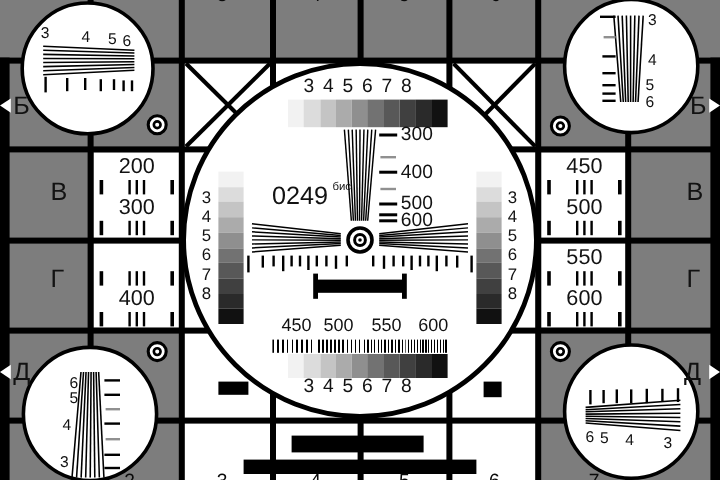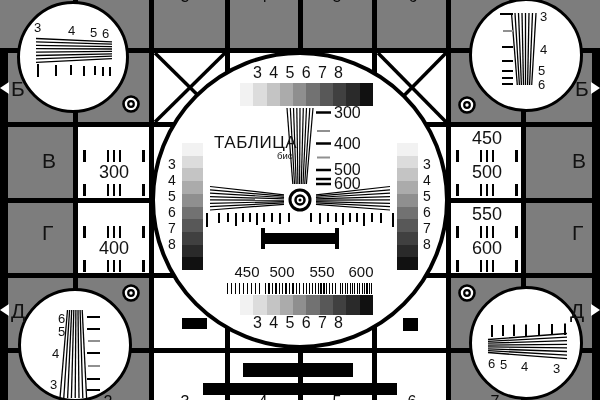--- a/index.html
+++ b/index.html
@@ -310,21 +310,21 @@
       <line x1="492" y1="325" x2="492" y2="337"></line>
         <line x1="503" y1="325" x2="503" y2="336"></line>
       <line x1="514" y1="324.5" x2="514" y2="336"></line>
         <line x1="526" y1="324.5" x2="526" y2="336"></line>
       <line x1="539" y1="324" x2="539" y2="336"></line>
         <line x1="552" y1="324" x2="552" y2="335"></line>
       <line x1="565" y1="323.5" x2="565" y2="335"></line>
     </g>
   </svg>
 
-  <div class="lbl ctr" style="left:214px;top:133px;width:74px;font-size:17px;letter-spacing:.5px;">ТАБЛИЦА</div>
+  <div class="lbl ctr" style="left:222px;top:152px;width:56px;font-size:21px;">0249</div>
   <div class="lbl" style="left:277px;top:150px;font-size:9.5px;">бис</div>
 
   <div class="scale-row" style="left:253px;top:64px;width:90px;">
       <span>3</span>
       <span>4</span>
       <span>5</span>
       <span>6</span>
       <span>7</span>
       <span>8</span>
     </div>
@@ -382,20 +382,21 @@
 
   <div class="lbl" style="left:11px;top:77px;font-size:21px;">Б</div>
   <div class="lbl" style="left:42px;top:149px;font-size:21px;">В</div>
   <div class="lbl" style="left:42px;top:221px;font-size:21px;">Г</div>
   <div class="lbl" style="left:11px;top:299px;font-size:21px;">Д</div>
   <div class="lbl" style="left:575px;top:77px;font-size:21px;">Б</div>
   <div class="lbl" style="left:572px;top:149px;font-size:21px;">В</div>
   <div class="lbl" style="left:572px;top:221px;font-size:21px;">Г</div>
   <div class="lbl" style="left:570px;top:299px;font-size:21px;">Д</div>
 
+  <div class="lbl ctr" style="left:79px;top:128px;width:70px;font-size:18px;">200</div>
   <div class="tickrow" style="left:79px;top:150px;width:70px;">
       <span class="tb"></span>
       <span class="tb g"></span>
       <span class="tb"></span>
       <span class="tb"></span>
       <span class="tb g"></span>
     </div>
   <div class="lbl ctr" style="left:79px;top:162px;width:70px;font-size:18px;">300</div>
   <div class="tickrow" style="left:79px;top:184px;width:70px;">
       <span class="tb"></span>

